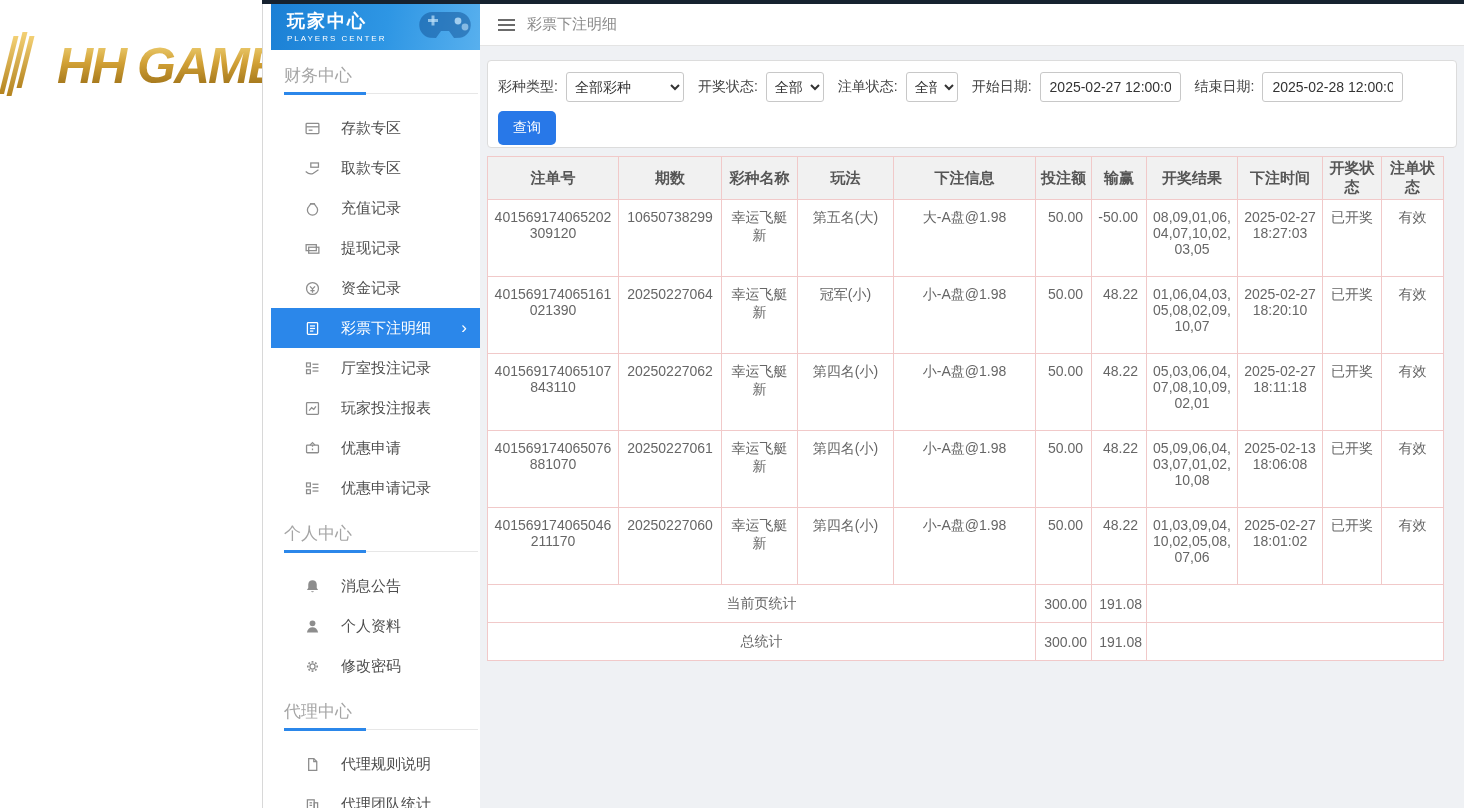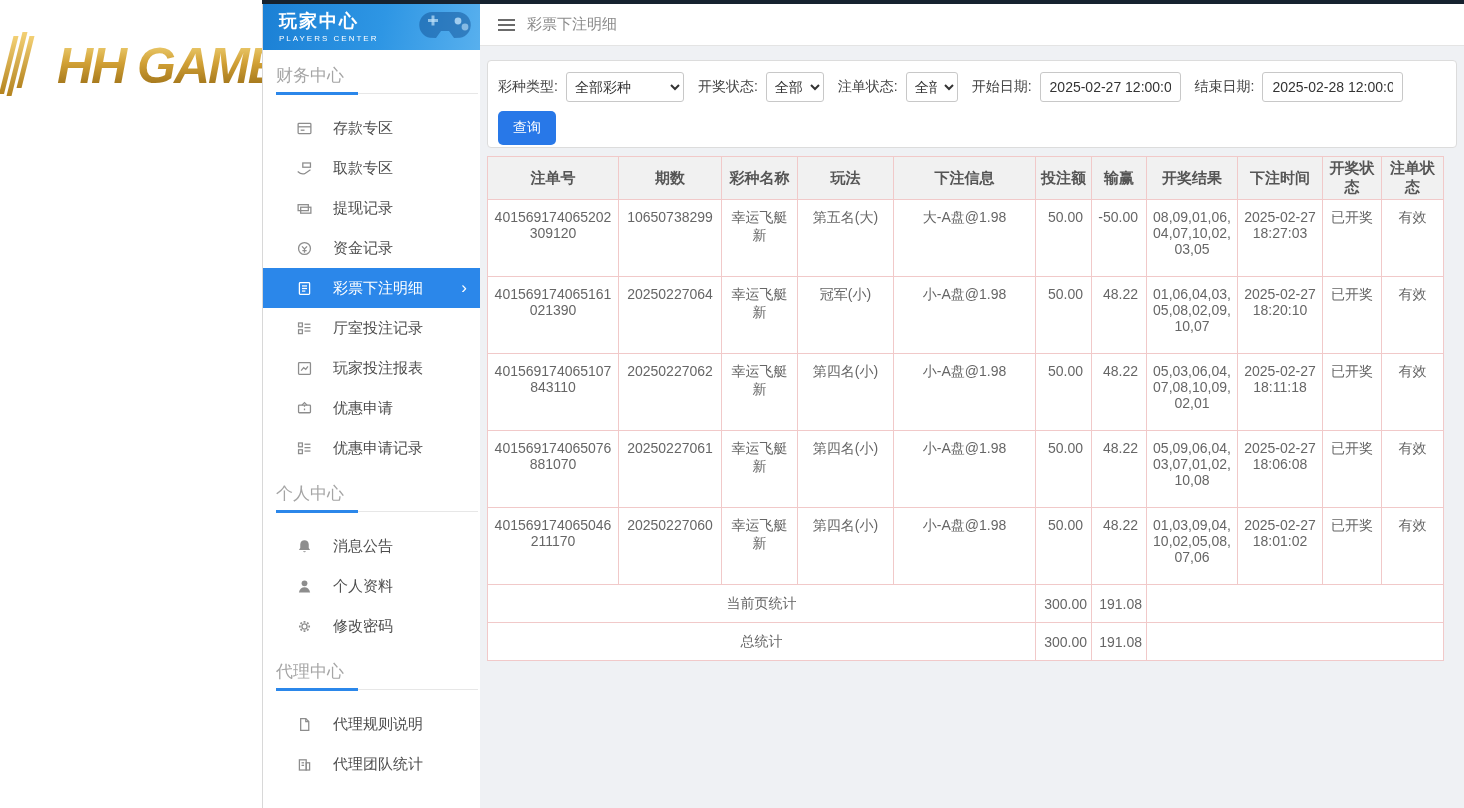--- a/index.html
+++ b/index.html
@@ -14,21 +14,21 @@
   .logo-stripes i:nth-child(2){ height:64px; margin-top:-4px; }
   .logo-stripes i:nth-child(3){ height:52px; }
   .logo-text { font-size:50px; font-weight:bold; font-style:italic; letter-spacing:-2px; white-space:nowrap;
     background:linear-gradient(180deg,#f6dd85 0%, #d1a035 45%, #8f6410 100%);
     -webkit-background-clip:text; background-clip:text; color:transparent; }
 
   
   .top-strip { position:absolute; left:262px; top:0; width:1202px; height:4px; background:#16222f; }
 
   
-  .sidebar { position:absolute; left:262px; top:4px; width:218px; height:804px; background:#fff; border-left:1px solid #d8d8d8; overflow:hidden; }
+  .sidebar { position:absolute; left:262px; top:4px; width:218px; height:804px; background:#fff; border-left:1px solid #d8d8d8; overflow:hidden;padding-left:8px; }
   .sidebar-header { height:46px; background:linear-gradient(100deg,#1b80d5 0%, #2e96e4 55%, #58b0ee 100%); color:#fff; padding:5px 0 0 16px; position:relative; overflow:hidden; }
   .sidebar-title { font-size:18px; font-weight:bold; letter-spacing:2px; }
   .sidebar-subtitle { font-size:8px; letter-spacing:2px; margin-top:1px; }
   .gamepad { position:absolute; right:4px; top:2px; }
   .section-title { color:#a5a5a5; font-size:17px; padding:14px 0 6px 13px; }
   .rule { border-top:1px solid #e7e7e7; margin:0 2px 12px 13px; position:relative; height:3px; }
   .rule::before { content:""; position:absolute; left:0; top:-2px; width:82px; height:3px; background:#2b87ea; }
   .side-item { display:flex; align-items:center; height:40px; padding-left:32px; color:#4d4d4d; font-size:15px; cursor:pointer; position:relative; }
   .side-item .icn { width:18px; height:18px; margin-right:20px; color:#8d8d8d; display:flex; align-items:center; justify-content:center; }
   .side-item.active { background:#2b87ea; color:#fff; }
@@ -114,20 +114,29 @@
           <span>存款专区</span>
         </div>
         <div class="side-item">
           <span class="icn">
             <svg width="17" height="17" viewBox="0 0 20 20" fill="none" stroke="currentColor" stroke-width="1.5">
               <rect x="8" y="3.5" width="9" height="5"></rect>
               <path d="M2 13.5q5 4.5 9 2l6-4"></path>
             </svg>
           </span>
           <span>取款专区</span>
+        </div>
+        <div class="side-item">
+          <span class="icn">
+            <svg width="17" height="17" viewBox="0 0 20 20" fill="none" stroke="currentColor" stroke-width="1.5">
+              <path d="M8 4.5h4l2.2 3a6 6 0 1 1-8.4 0z"></path>
+              <line x1="7" y1="4.5" x2="13" y2="4.5"></line>
+            </svg>
+          </span>
+          <span>充值记录</span>
         </div>
         <div class="side-item">
           <span class="icn">
             <svg width="17" height="17" viewBox="0 0 20 20" fill="none" stroke="currentColor" stroke-width="1.5">
               <rect x="2.5" y="5.5" width="12" height="7"></rect>
               <rect x="5.5" y="8.5" width="12" height="7"></rect>
             </svg>
           </span>
           <span>提现记录</span>
         </div>
@@ -353,21 +362,21 @@
           </tr>
           <tr class="data">
             <td class="break">401569174065076881070</td>
             <td>20250227061</td>
             <td>幸运飞艇新</td>
             <td>第四名(小)</td>
             <td>小-A盘@1.98</td>
             <td class="num">50.00</td>
             <td class="num">48.22</td>
             <td class="break">05,09,06,04,03,07,01,02,10,08</td>
-            <td>2025-02-27 18:06:08</td>
+            <td>2025-02-13 18:06:08</td>
             <td>已开奖</td>
             <td>有效</td>
           </tr>
           <tr class="data">
             <td class="break">401569174065046211170</td>
             <td>20250227060</td>
             <td>幸运飞艇新</td>
             <td>第四名(小)</td>
             <td>小-A盘@1.98</td>
             <td class="num">50.00</td>

